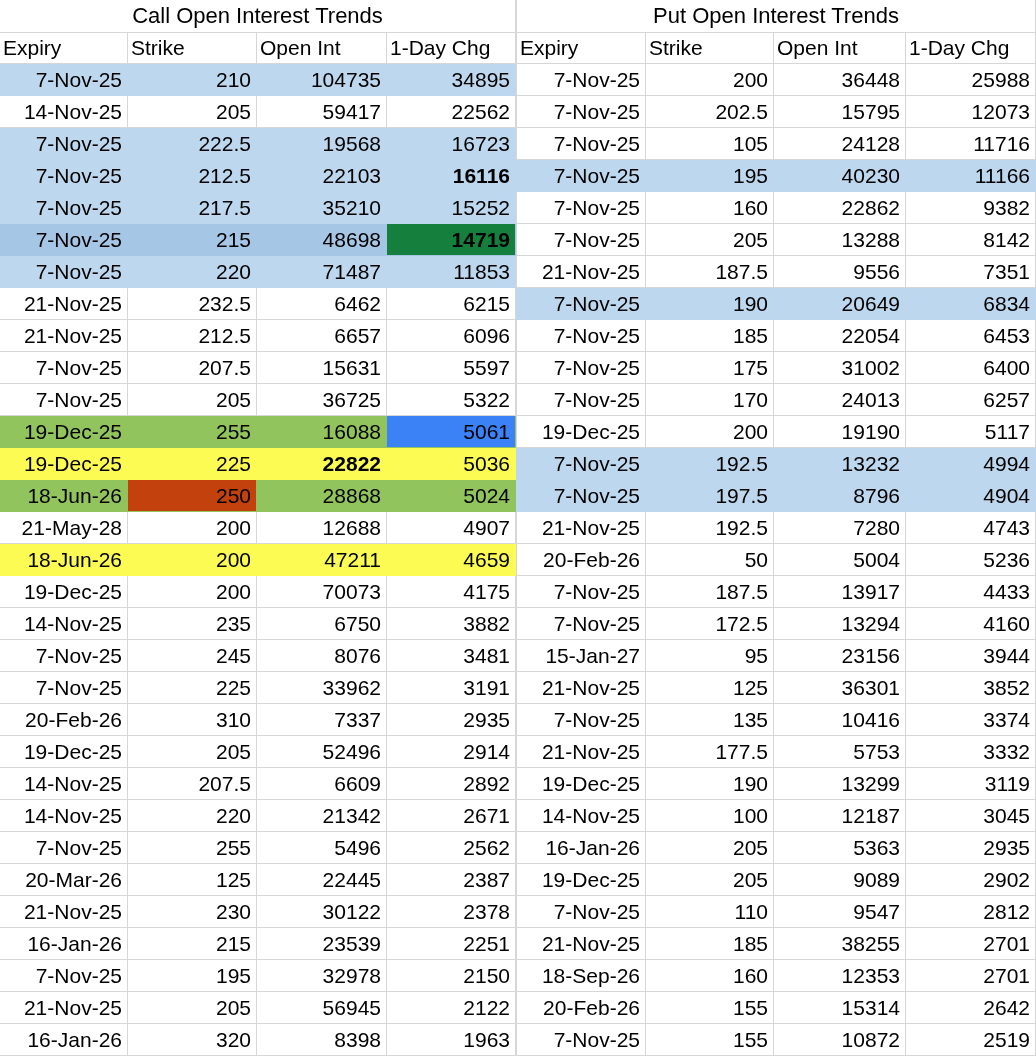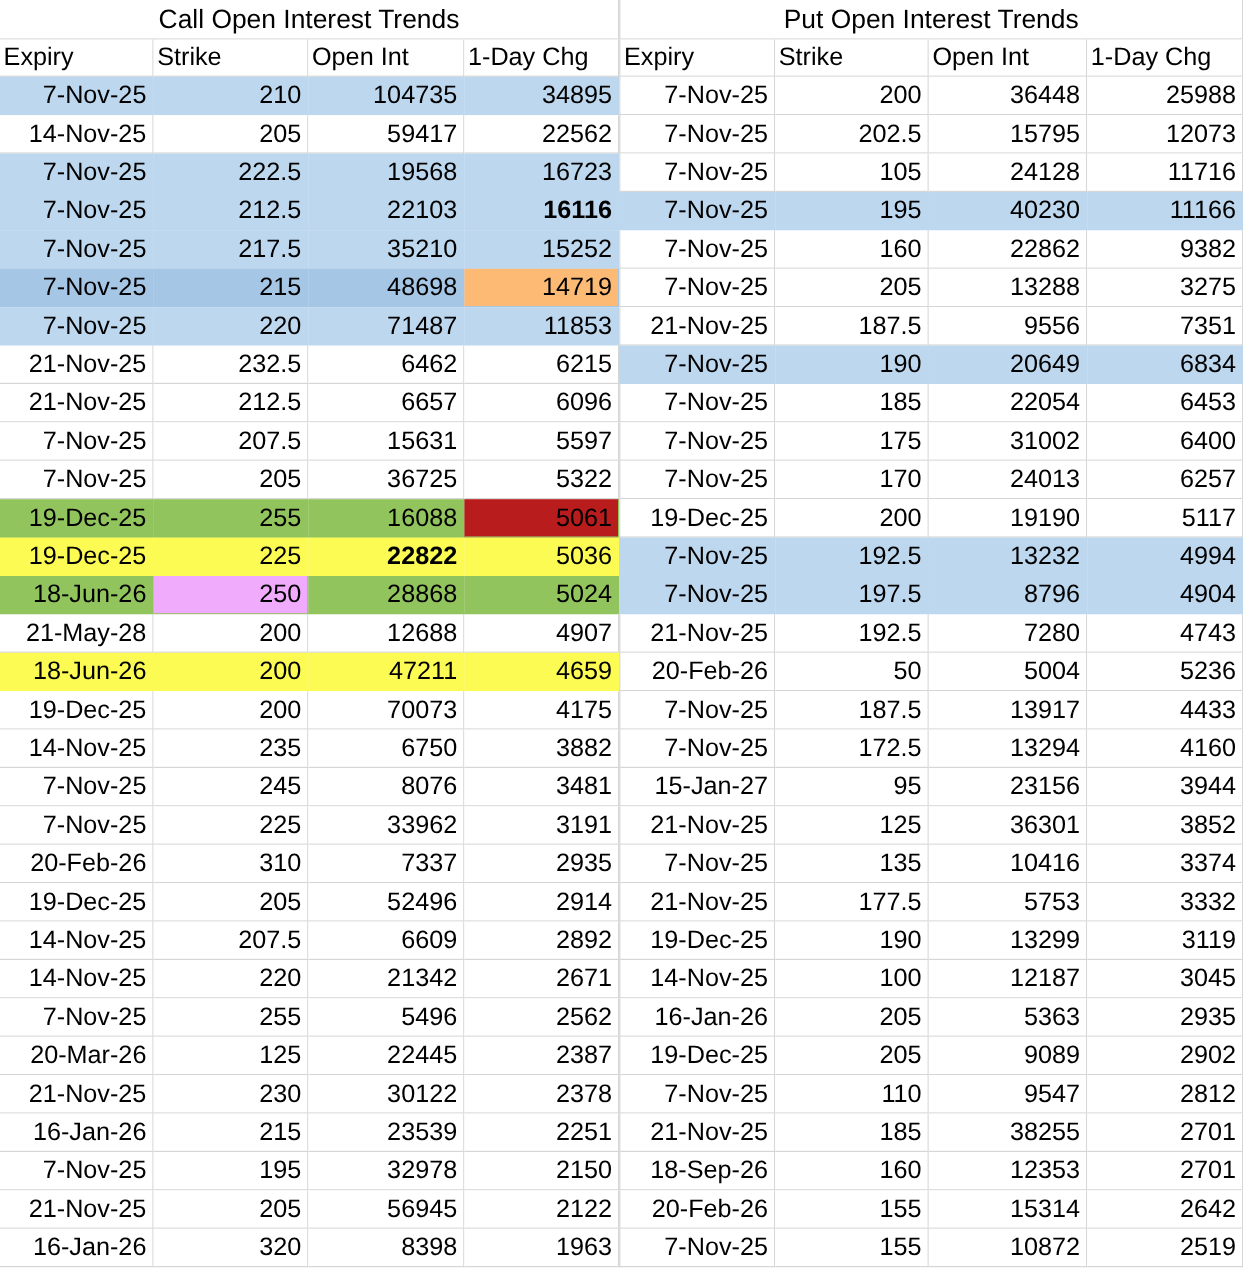--- a/index.html
+++ b/index.html
@@ -80,21 +80,21 @@
         <tr>
           <td class="num" style="background: rgb(189, 215, 238); border-color: rgb(189, 215, 238);">7-Nov-25</td>
           <td class="num" style="background: rgb(189, 215, 238); border-color: rgb(189, 215, 238);">217.5</td>
           <td class="num" style="background: rgb(189, 215, 238); border-color: rgb(189, 215, 238);">35210</td>
           <td class="num" style="background: rgb(189, 215, 238); border-color: rgb(189, 215, 238);">15252</td>
         </tr>
         <tr>
           <td class="num" style="background: rgb(166, 198, 229); border-color: rgb(166, 198, 229);">7-Nov-25</td>
           <td class="num" style="background: rgb(166, 198, 229); border-color: rgb(166, 198, 229);">215</td>
           <td class="num" style="background: rgb(166, 198, 229); border-color: rgb(166, 198, 229);">48698</td>
-          <td class="num" style="background: #fdba74; border-color: rgb(166, 198, 229);">14719</td>
+          <td class="num" style="background: #15803d; border-color: rgb(166, 198, 229); font-weight: bold;">14719</td>
         </tr>
         <tr>
           <td class="num" style="background: rgb(189, 215, 238); border-color: rgb(189, 215, 238);">7-Nov-25</td>
           <td class="num" style="background: rgb(189, 215, 238); border-color: rgb(189, 215, 238);">220</td>
           <td class="num" style="background: rgb(189, 215, 238); border-color: rgb(189, 215, 238);">71487</td>
           <td class="num" style="background: rgb(189, 215, 238); border-color: rgb(189, 215, 238);">11853</td>
         </tr>
         <tr>
           <td class="num">21-Nov-25</td>
           <td class="num">232.5</td>
@@ -116,31 +116,31 @@
         <tr>
           <td class="num">7-Nov-25</td>
           <td class="num">205</td>
           <td class="num">36725</td>
           <td class="num">5322</td>
         </tr>
         <tr>
           <td class="num" style="background: rgb(146, 196, 93); border-color: rgb(146, 196, 93);">19-Dec-25</td>
           <td class="num" style="background: rgb(146, 196, 93); border-color: rgb(146, 196, 93);">255</td>
           <td class="num" style="background: rgb(146, 196, 93); border-color: rgb(146, 196, 93);">16088</td>
-          <td class="num" style="background: #b91c1c; border-color: rgb(146, 196, 93);">5061</td>
+          <td class="num" style="background: #3b82f6; border-color: rgb(146, 196, 93);">5061</td>
         </tr>
         <tr>
           <td class="num" style="background: rgb(251, 251, 84); border-color: rgb(251, 251, 84);">19-Dec-25</td>
           <td class="num" style="background: rgb(251, 251, 84); border-color: rgb(251, 251, 84);">225</td>
           <td class="num" style="background: rgb(251, 251, 84); border-color: rgb(251, 251, 84); font-weight: bold;">22822</td>
           <td class="num" style="background: rgb(251, 251, 84); border-color: rgb(251, 251, 84);">5036</td>
         </tr>
         <tr>
           <td class="num" style="background: rgb(146, 196, 93); border-color: rgb(146, 196, 93);">18-Jun-26</td>
-          <td class="num" style="background: #f0abfc; border-color: rgb(146, 196, 93);">250</td>
+          <td class="num" style="background: #c2410c; border-color: rgb(146, 196, 93);">250</td>
           <td class="num" style="background: rgb(146, 196, 93); border-color: rgb(146, 196, 93);">28868</td>
           <td class="num" style="background: rgb(146, 196, 93); border-color: rgb(146, 196, 93);">5024</td>
         </tr>
         <tr>
           <td class="num">21-May-28</td>
           <td class="num">200</td>
           <td class="num">12688</td>
           <td class="num">4907</td>
         </tr>
         <tr>
@@ -288,21 +288,21 @@
         <tr>
           <td class="num">7-Nov-25</td>
           <td class="num">160</td>
           <td class="num">22862</td>
           <td class="num">9382</td>
         </tr>
         <tr>
           <td class="num">7-Nov-25</td>
           <td class="num">205</td>
           <td class="num">13288</td>
-          <td class="num">3275</td>
+          <td class="num">8142</td>
         </tr>
         <tr>
           <td class="num">21-Nov-25</td>
           <td class="num">187.5</td>
           <td class="num">9556</td>
           <td class="num">7351</td>
         </tr>
         <tr>
           <td class="num" style="background: rgb(189, 215, 238); border-color: rgb(189, 215, 238);">7-Nov-25</td>
           <td class="num" style="background: rgb(189, 215, 238); border-color: rgb(189, 215, 238);">190</td>

